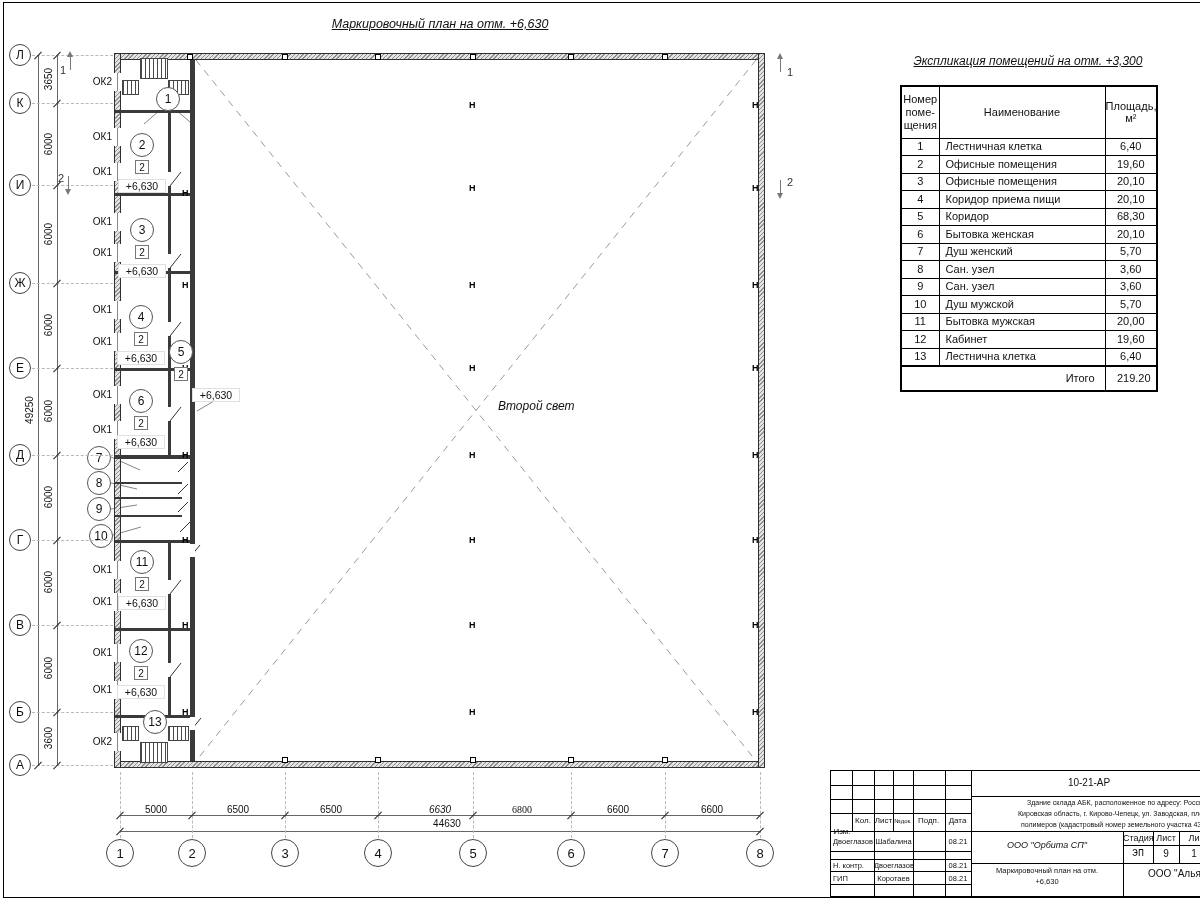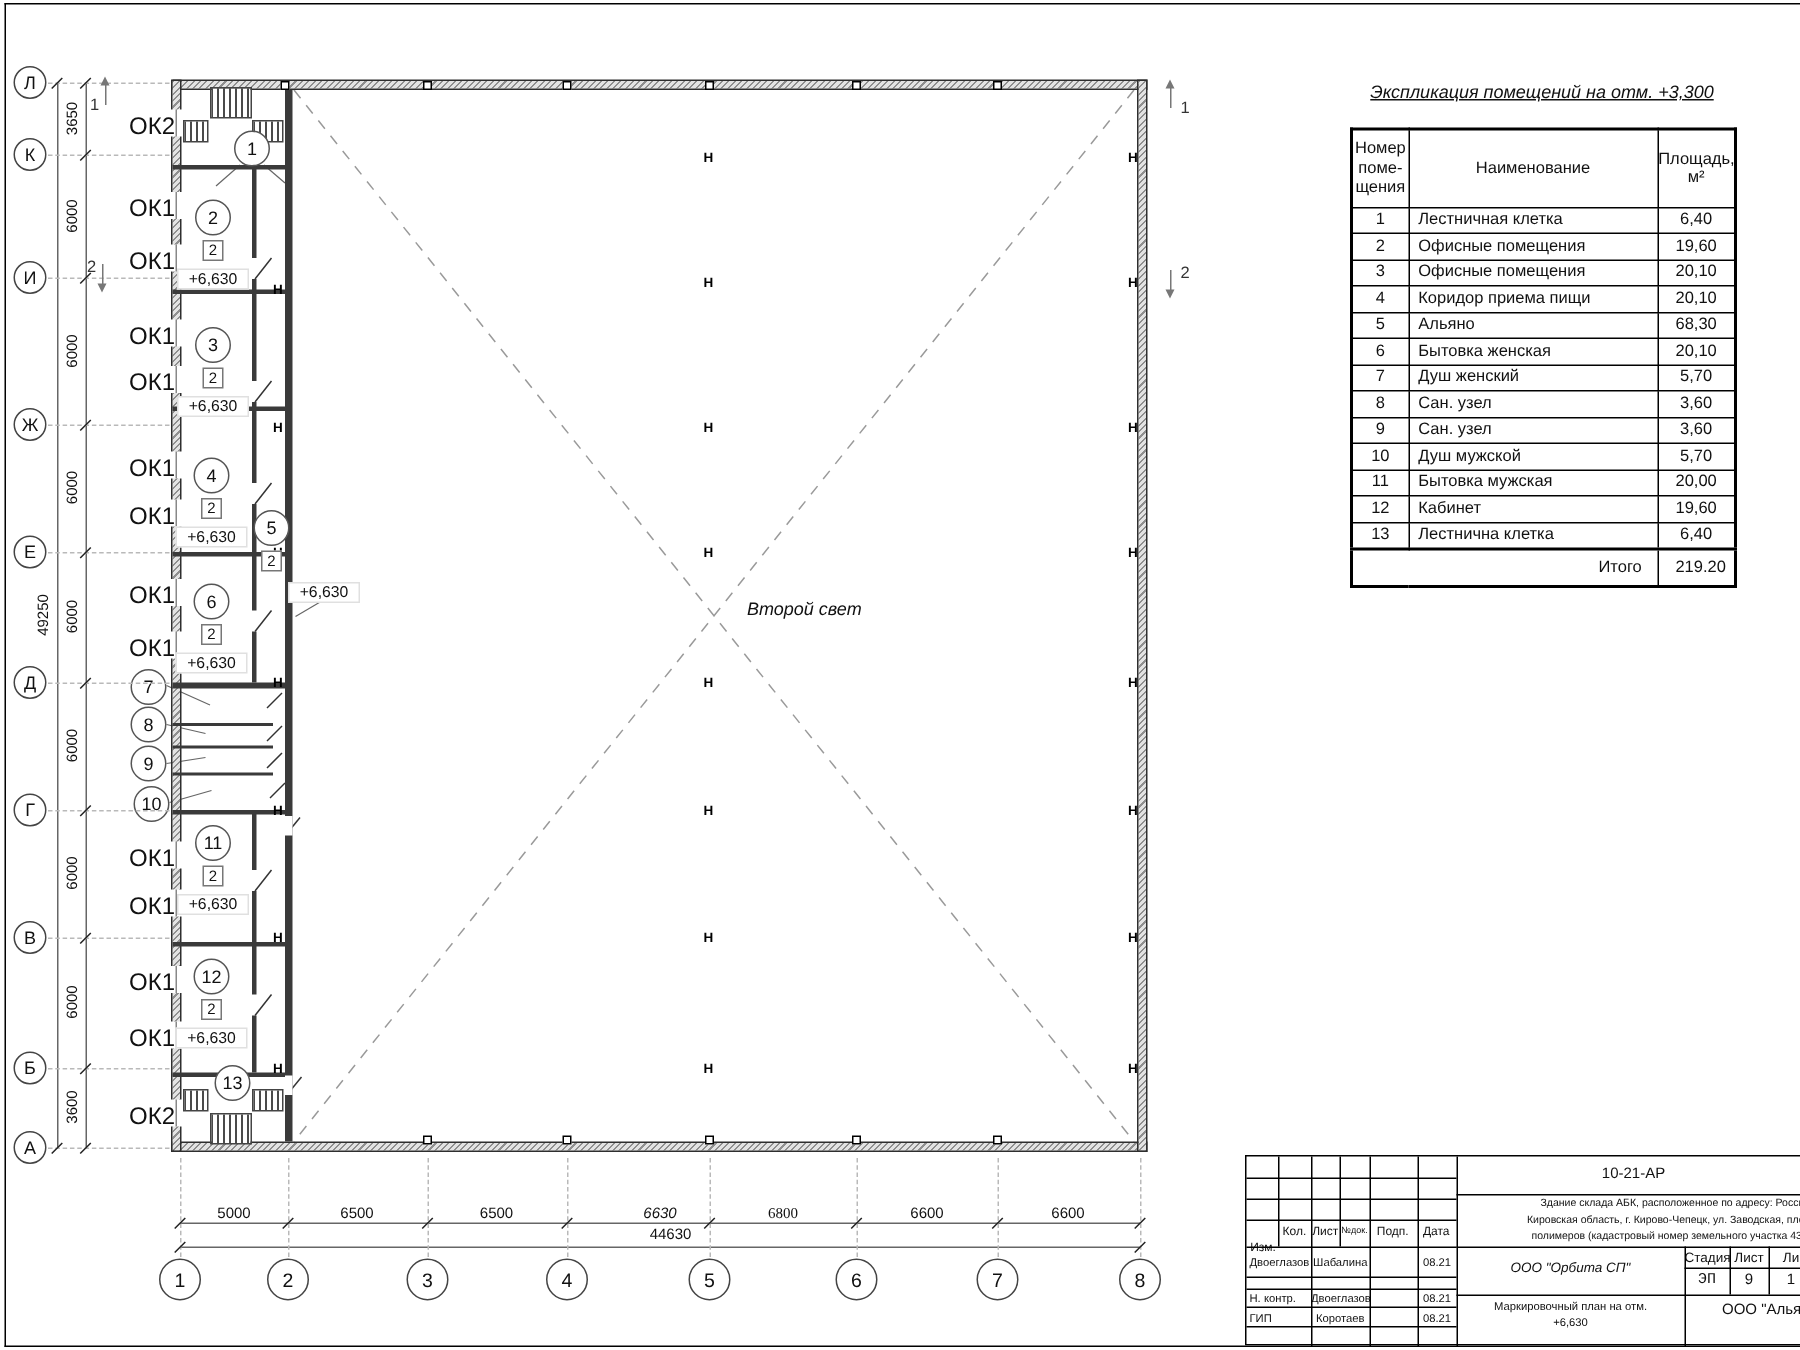--- a/index.html
+++ b/index.html
@@ -18,21 +18,21 @@
   .wline{position:absolute;background:#888;}
   .stair{position:absolute;background:repeating-linear-gradient(90deg,#4a4a4a 0 1px,#fff 1px 4px);border:1px solid #444;}
   .axcir{position:absolute;border:1px solid #444;border-radius:50%;background:#fff;
          display:flex;align-items:center;justify-content:center;}
   .dimline{position:absolute;background:#666;}
   .tick{position:absolute;width:10px;height:1px;background:#222;transform:rotate(-45deg);}
   .dashH{position:absolute;height:0;border-top:1px dashed #b9b9b9;}
   .dashV{position:absolute;width:0;border-left:1px dashed #b9b9b9;}
   .dimnum{position:absolute;font-size:10px;text-align:center;white-space:nowrap;}
   .rot{transform:rotate(-90deg);}
-  .oklbl{position:absolute;font-size:16px;white-space:nowrap;}
+  .oklbl{position:absolute;font-size:10px;white-space:nowrap;text-align:right;}
   .roomcir{position:absolute;width:24px;height:24px;border:1px solid #555;border-radius:50%;
            background:#fff;font-size:12px;display:flex;align-items:center;justify-content:center;}
   .sqmark{position:absolute;width:14px;height:14px;border:1px solid #777;background:#fff;
           font-size:10px;display:flex;align-items:center;justify-content:center;}
   .lvl{position:absolute;width:48px;text-align:center;font-size:10.5px;background:#fff;
        border:1px solid #e0e0e0;white-space:nowrap;}
   .hmark{position:absolute;font-size:9px;font-weight:bold;color:#000;line-height:10px;}
   .colsq{position:absolute;width:6px;height:6px;border:1px solid #000;background:#fff;}
   .smlabel{position:absolute;font-size:11px;color:#333;}
   .smline{position:absolute;width:1px;background:#777;}
@@ -62,20 +62,21 @@
   svg#overlay-svg{position:absolute;left:0;top:0;pointer-events:none;}
 </style>
 </head>
 <body>
 
 <div id="canvas">
   <div class="frame" style="left:3px;top:2px;width:1px;height:896px;"></div>
   <div class="frame" style="left:3px;top:2px;width:1197px;height:1px;"></div>
   <div class="frame" style="left:3px;top:897px;width:1197px;height:1px;"></div>
 
+  <div class="plan-title">Маркировочный план на отм. +6,630</div>
 
   <svg id="overlay-svg" width="1200" height="900">
       <line x1="196" y1="60" x2="756" y2="761" stroke="#9a9a9a" stroke-width="1" stroke-dasharray="7 6"></line>
       <line x1="756" y1="60" x2="196" y2="761" stroke="#9a9a9a" stroke-width="1" stroke-dasharray="7 6"></line>
       <line x1="170" y1="186" x2="181" y2="172" stroke="#333" stroke-width="1"></line>
       <line x1="170" y1="268" x2="181" y2="254" stroke="#333" stroke-width="1"></line>
       <line x1="170" y1="336" x2="181" y2="322" stroke="#333" stroke-width="1"></line>
       <line x1="170" y1="421" x2="181" y2="407" stroke="#333" stroke-width="1"></line>
       <line x1="170" y1="594" x2="181" y2="580" stroke="#333" stroke-width="1"></line>
       <line x1="170" y1="677" x2="181" y2="663" stroke="#333" stroke-width="1"></line>
@@ -361,21 +362,21 @@
           <td>Офисные помещения</td>
           <td>20,10</td>
         </tr>
         <tr>
           <td>4</td>
           <td>Коридор приема пищи</td>
           <td>20,10</td>
         </tr>
         <tr>
           <td>5</td>
-          <td>Альяно</td>
+          <td>Коридор</td>
           <td>68,30</td>
         </tr>
         <tr>
           <td>6</td>
           <td>Бытовка женская</td>
           <td>20,10</td>
         </tr>
         <tr>
           <td>7</td>
           <td>Душ женский</td>

